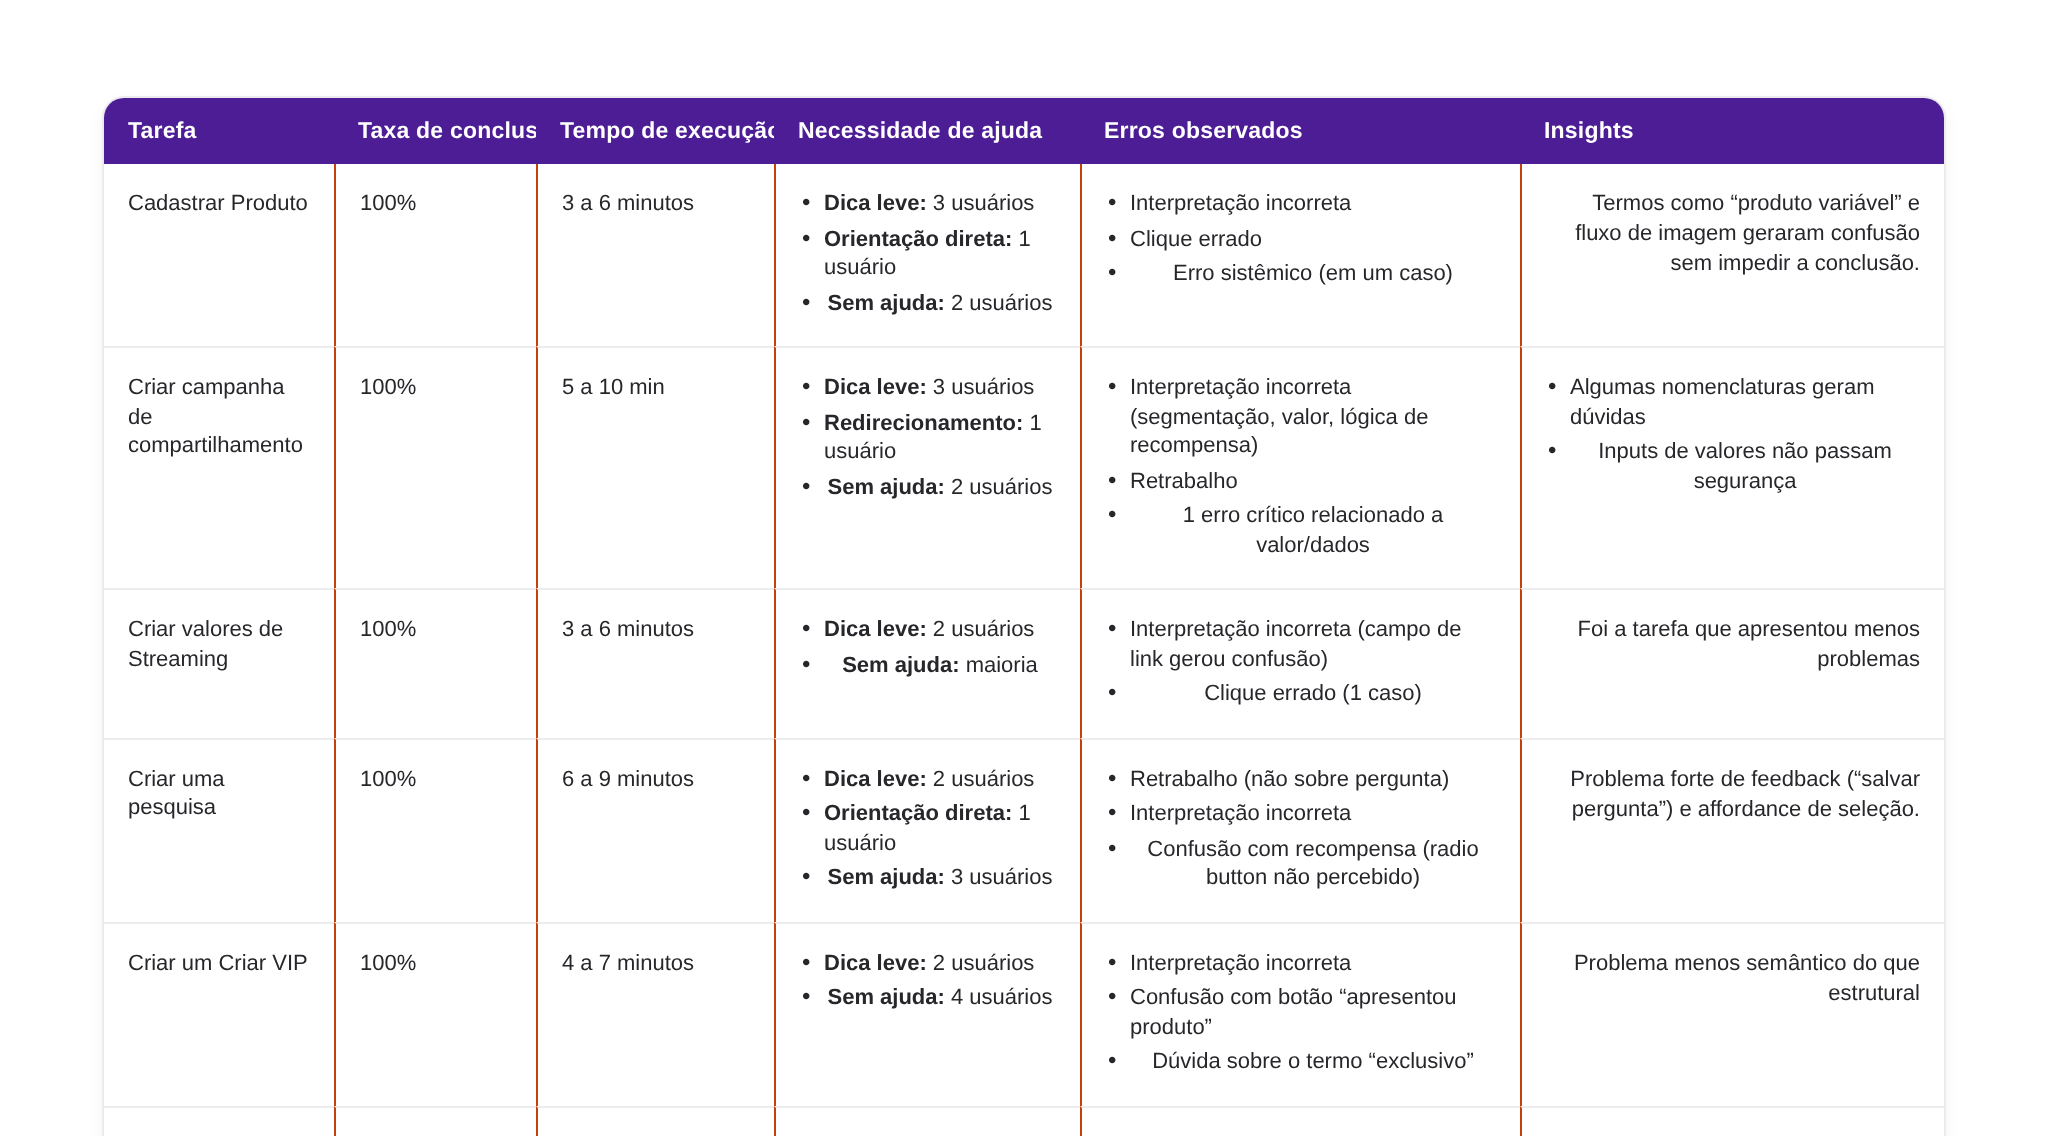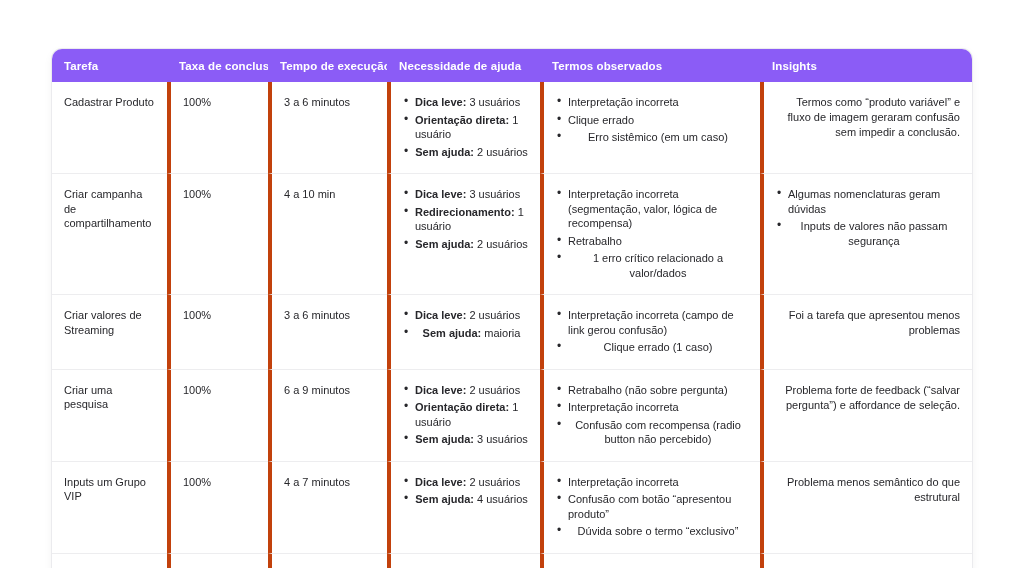--- a/index.html
+++ b/index.html
@@ -14,33 +14,33 @@
   .card {
     position: absolute; left: 52px; top: 49px; width: 920px;
     border-radius: 10px; overflow: hidden; background: #ffffff;
     box-shadow: 0 0 0 1px #ebebee, 0 3px 10px rgba(20,20,24,0.06);
   }
   table.results {
     width: 100%; table-layout: fixed;
     border-collapse: separate; border-spacing: 0;
   }
   thead th {
-    background: #8b5cf6; color: #ffffff;
+    background: #4c1d95; color: #ffffff;
     font-size: 11.5px; font-weight: 700; text-align: left;
     padding: 11px 12px 10px; letter-spacing: 0.1px;
     white-space: nowrap; overflow: hidden;
   }
   tbody td {
     vertical-align: top;
     padding: 13px 12px 14px;
     font-size: 11px; line-height: 1.32; color: #27272b;
     background: #ffffff;
   }
   tbody tr + tr td { border-top: 1px solid #ededef; }
-  tbody td + td { border-left: 4px solid #c2410c; margin-top: 16px; }
+  tbody td + td { border-left: 1px solid #c2410c; margin-top: 16px; }
   tbody tr:nth-child(1) td { height: 59px; }
   tbody tr:nth-child(2) td { height: 84px; }
   tbody tr:nth-child(3) td { height: 60px; }
   tbody tr:nth-child(4) td { height: 73px; }
   tbody tr:nth-child(5) td { height: 73px; }
   tbody tr:nth-child(6) td { height: 82px; }
   ul.blist { margin: 0; padding: 0; list-style: none; }
   ul.blist li { position: relative; padding-left: 12px; margin: 0 0 3px 0; }
   ul.blist li::before { content: "\2022"; position: absolute; left: 1px; top: -1px; font-size: 12px; }
   ul.blist li:last-child { margin-bottom: 0; text-align: center; }
@@ -60,21 +60,21 @@
         <col style="width:153px">
         <col style="width:220px">
         <col style="width:212px">
       </colgroup>
       <thead>
         <tr>
           <th>Tarefa</th>
           <th>Taxa de conclusão</th>
           <th>Tempo de execução</th>
           <th>Necessidade de ajuda</th>
-          <th>Termos observados</th>
+          <th>Erros observados</th>
           <th>Insights</th>
         </tr>
       </thead>
       <tbody id="tbody">
   <tr>
     <td><span class="txt">Cadastrar Produto</span></td>
     <td><span class="txt">100%</span></td>
     <td><span class="txt">3 a 6 minutos</span></td>
     <td>
               <ul class="blist">
@@ -91,21 +91,21 @@
               </ul>
             </td>
     <td>
               <p class="ins-text">Termos como “produto variável” e fluxo de imagem geraram confusão sem impedir a conclusão.</p>
             </td>
   </tr>
 
   <tr>
     <td><span class="txt">Criar campanha de compartilhamento</span></td>
     <td><span class="txt">100%</span></td>
-    <td><span class="txt">4 a 10 min</span></td>
+    <td><span class="txt">5 a 10 min</span></td>
     <td>
               <ul class="blist">
                 <li><b>Dica leve:</b> 3 usuários</li>
                 <li><b>Redirecionamento:</b> 1 usuário</li>
                 <li><b>Sem ajuda:</b> 2 usuários</li>
               </ul>
             </td>
     <td>
               <ul class="blist">
                 <li>Interpretação incorreta (segmentação, valor, lógica de recompensa)</li>
@@ -159,21 +159,21 @@
                 <li>Interpretação incorreta</li>
                 <li>Confusão com recompensa (radio button não percebido)</li>
               </ul>
             </td>
     <td>
               <p class="ins-text">Problema forte de feedback (“salvar pergunta”) e affordance de seleção.</p>
             </td>
   </tr>
 
   <tr>
-    <td><span class="txt">Inputs um Grupo VIP</span></td>
+    <td><span class="txt">Criar um Criar VIP</span></td>
     <td><span class="txt">100%</span></td>
     <td><span class="txt">4 a 7 minutos</span></td>
     <td>
               <ul class="blist">
                 <li><b>Dica leve:</b> 2 usuários</li>
                 <li><b>Sem ajuda:</b> 4 usuários</li>
               </ul>
             </td>
     <td>
               <ul class="blist">

